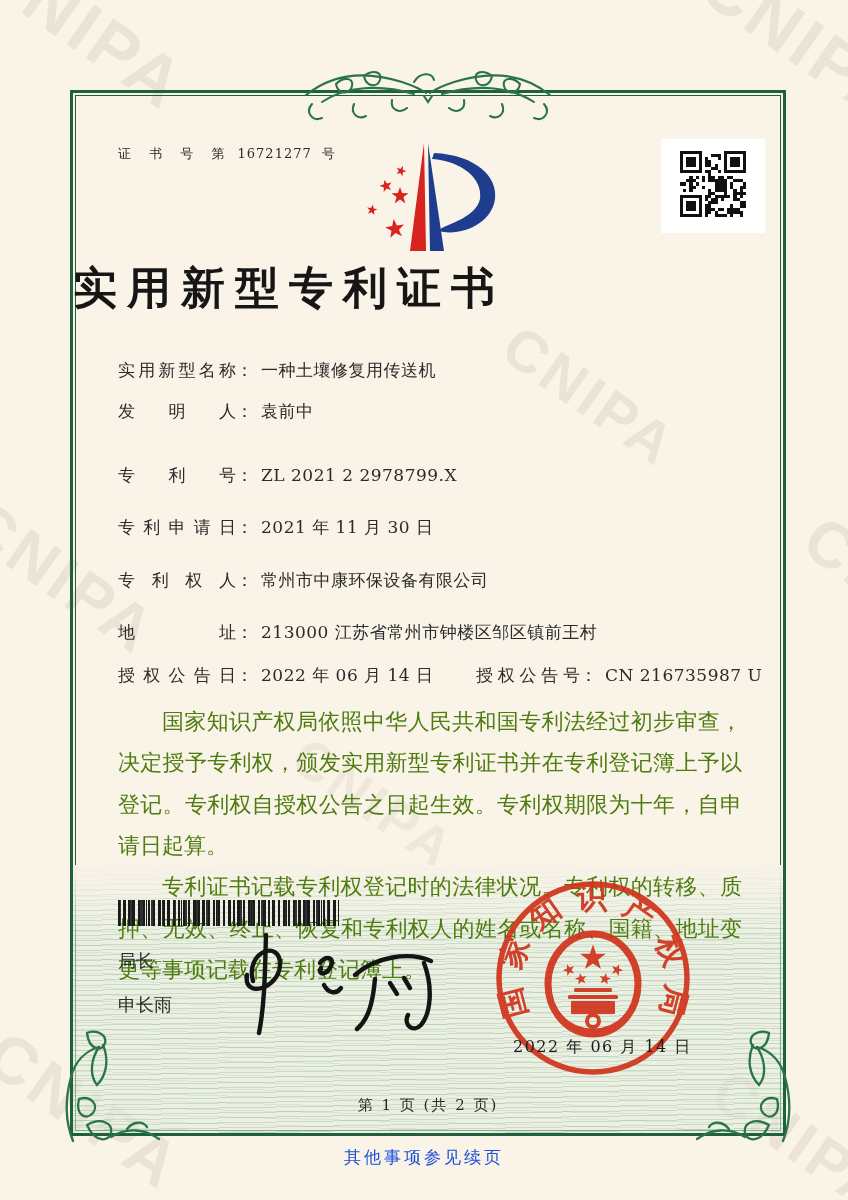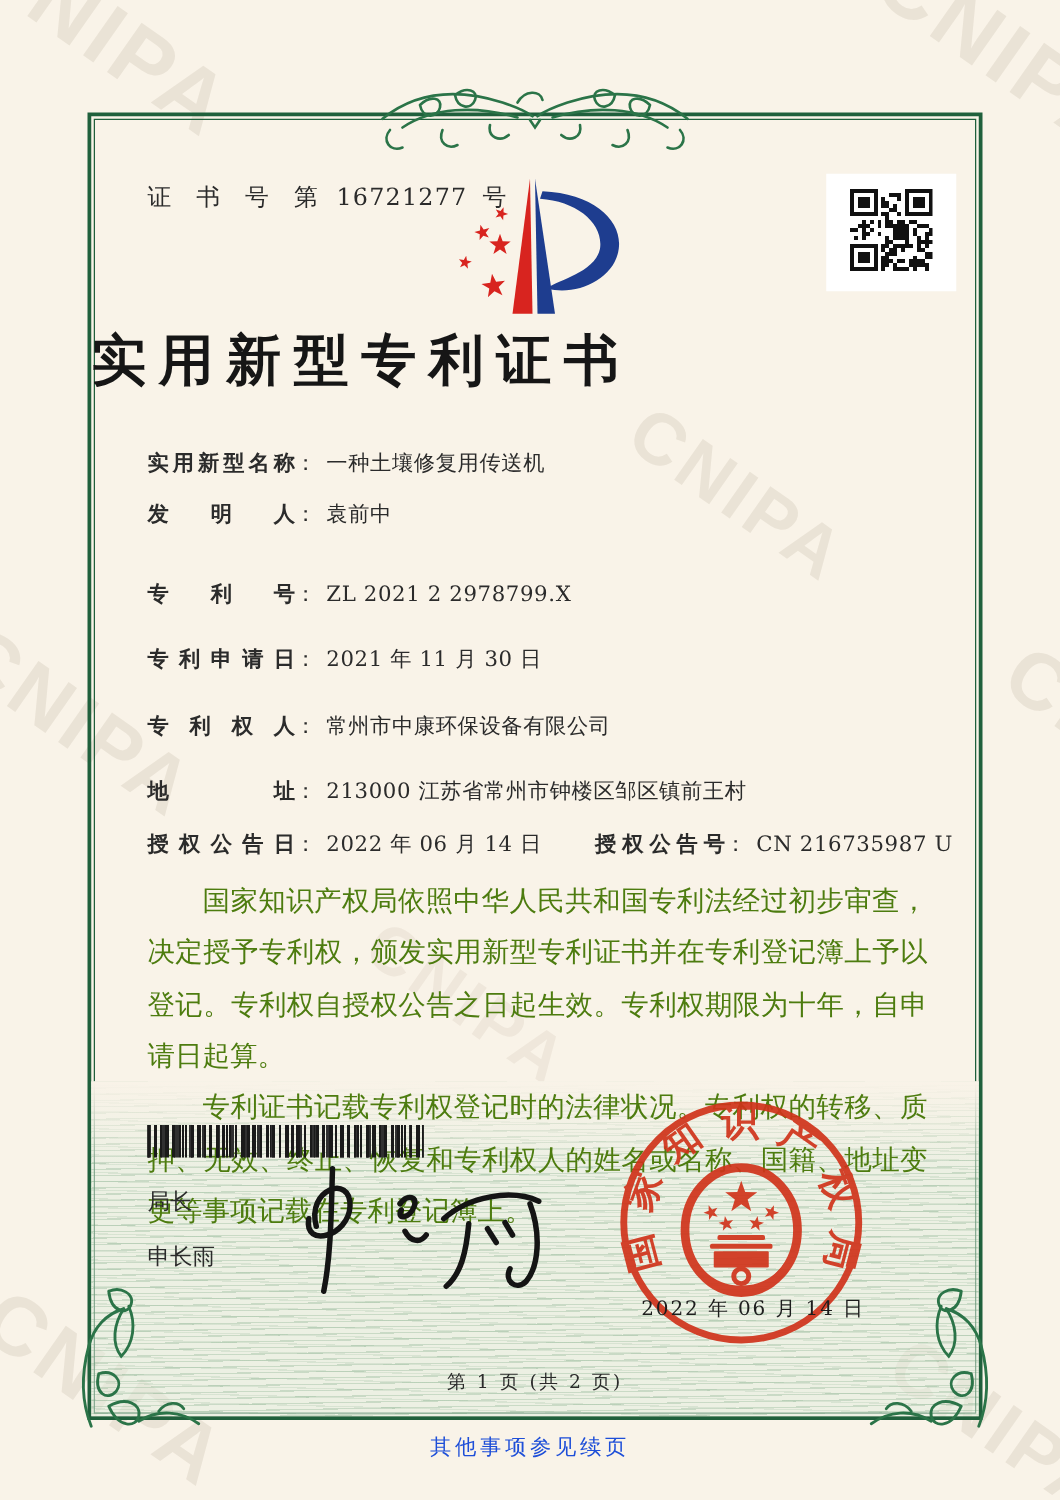--- a/index.html
+++ b/index.html
@@ -30,37 +30,37 @@
     background-color:rgba(226,236,222,0.55);
     background-image:
       repeating-linear-gradient(179deg, rgba(110,160,120,0.28) 0 1px, rgba(255,255,255,0) 1px 5px),
       repeating-linear-gradient(181.5deg, rgba(110,160,120,0.16) 0 1px, rgba(255,255,255,0) 1px 7px);
   }
   .guilloche::before{
     content:"";position:absolute;left:0;right:0;top:0;height:70px;
     background:linear-gradient(#f9f3e8, rgba(249,243,232,0));
   }
   
-  .cert-no{position:absolute;left:45px;top:52px;font-size:19px;z-index:3;}
+  .cert-no{position:absolute;left:45px;top:52px;font-size:13px;z-index:3;}
   .cert-no .pre{letter-spacing:7px;}
   .cert-no .num{letter-spacing:1px;margin-left:2px;}
   .cert-no .suf{margin-left:6px;}
   .logo{position:absolute;left:265px;top:46px;z-index:3;}
   .qr-patch{position:absolute;left:588px;top:46px;width:104px;height:94px;background:#fff;z-index:3;}
   .qr-patch svg{position:absolute;left:19px;top:12px;}
   .title{
     position:absolute;left:0;right:0;top:166px;z-index:3;
     font-size:44px;font-weight:bold;letter-spacing:10px;color:#161616;white-space:nowrap;
   }
   
   .fields{position:absolute;left:45px;top:0;width:640px;z-index:3;font-size:17px;}
   .frow{position:absolute;white-space:nowrap;}
   .flabel{
     display:inline-block;width:118px;vertical-align:bottom;
-    text-align:justify;text-align-last:justify;font-weight:bold;
+    text-align:justify;text-align-last:justify;
   }
   .fcolon{margin-right:8px;}
   .fvalue{letter-spacing:0.5px;}
   .frow .second{position:absolute;left:358px;top:0;white-space:nowrap;}
   .frow .second .flabel{width:104px;}
   
   .paras{
     position:absolute;left:45px;top:608px;width:624px;z-index:3;
     font-size:22px;line-height:1.88;text-align:justify;color:#4d7c0f;
   }

